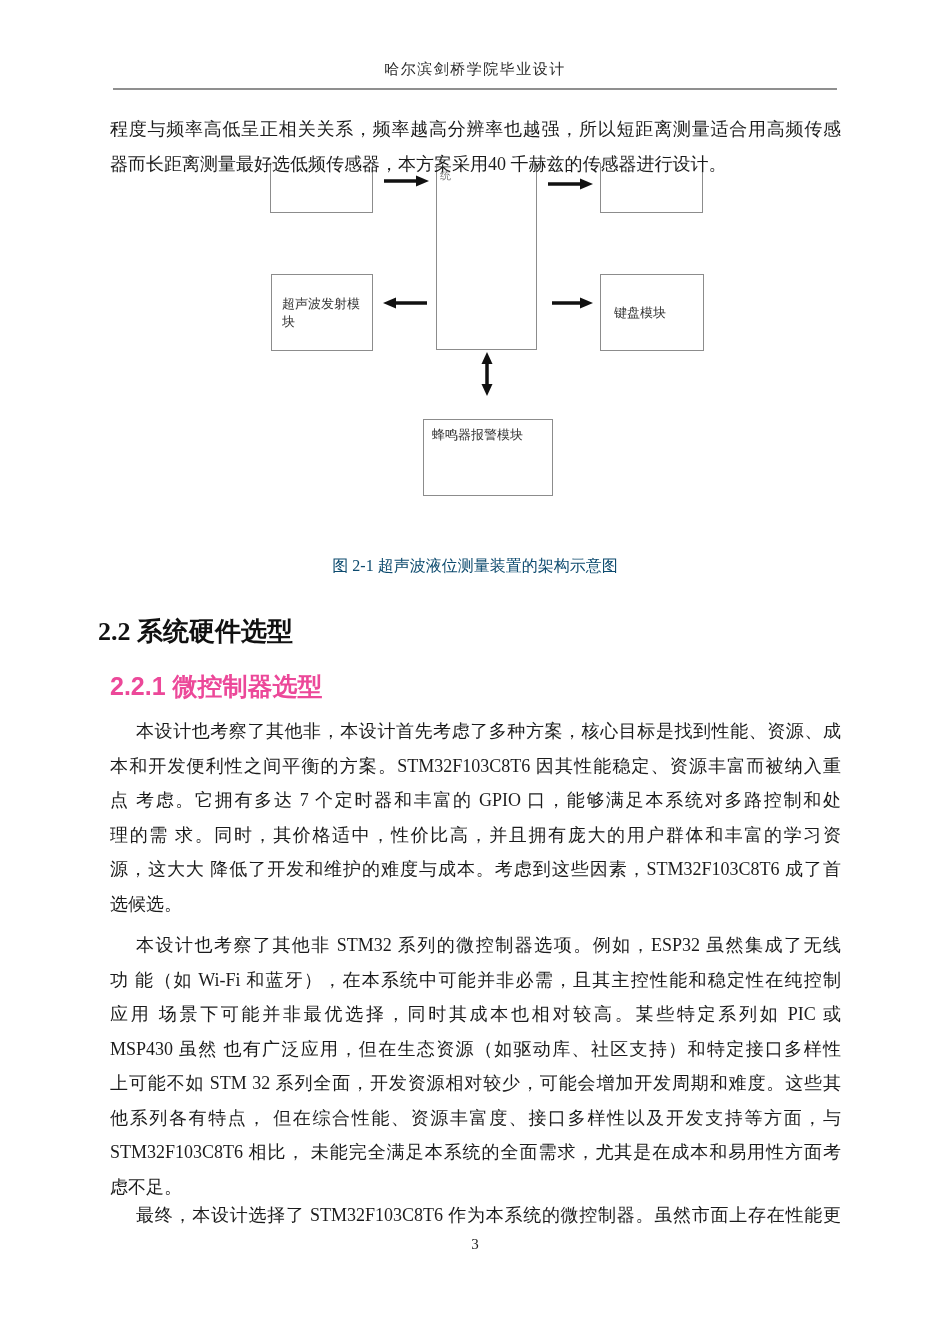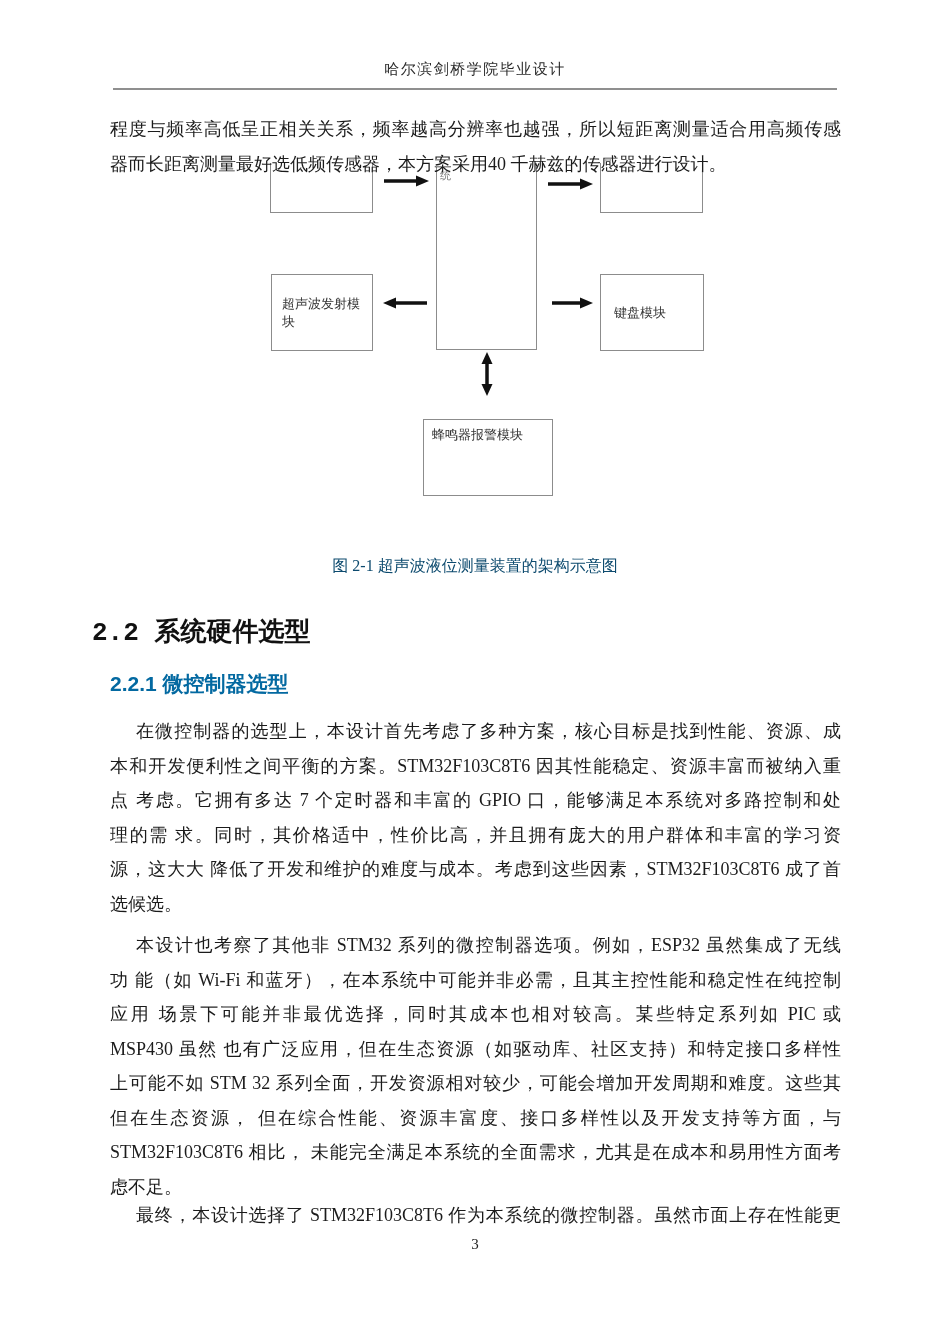--- a/index.html
+++ b/index.html
@@ -40,24 +40,24 @@
     display:flex;align-items:center;padding-left:10px;}
   .box-mid-right{left:600px;top:274px;width:104px;height:77px;
     display:flex;align-items:center;padding-left:13px;}
   .box-bottom{left:423px;top:397px;width:130px;height:77px;padding:6px 0 0 8px;margin-top:22px;}
   .arrow-svg{position:absolute;left:0;top:0;pointer-events:none;}
 
   .fig-caption{top:556px;left:0;width:950px;text-align:center;
     font-size:16px;color:#0c4a6e;z-index:2;}
 
   
-  .h-section{top:614px;left:92px;font-size:26px;font-weight:bold;
-    font-family:Liberation Mono, monospace;color:#111;z-index:2;}
-  .h-subsection{top:670px;left:110px;font-size:21px;font-weight:bold;
-    font-family:"Liberation Sans","DejaVu Sans",sans-serif;color:#0369a1;z-index:2;}
+  .h-section{top:614px;left:98px;font-size:26px;font-weight:bold;
+    font-family:Liberation Serif, serif;color:#111;z-index:2;}
+  .h-subsection{top:670px;left:110px;font-size:25px;font-weight:bold;
+    font-family:"Liberation Sans","DejaVu Sans",sans-serif;color:#ec4899;z-index:2;}
 
   
   .page-number{top:1236px;left:0;width:950px;text-align:center;
     font-size:15px;color:#222;}
 </style>
 </head>
 <body>
 
 <div class="abs header-title">哈尔滨剑桥学院毕业设计</div>
 <div class="abs header-rule"></div>
@@ -112,35 +112,35 @@
     </g>
   </svg>
 </div>
 
 <div class="abs fig-caption">图 2-1 超声波液位测量装置的架构示意图</div>
 
 <div class="abs h-section">2.2 系统硬件选型</div>
 <div class="abs h-subsection">2.2.1 微控制器选型</div>
 
 <div class="abs para p-one">
-  <div class="tline ind">在微控制器的选型上，本设计首先考虑了多种方案，核心目标是找到性能、资源、成</div>
+  <div class="tline ind">本设计也考察了其他非，本设计首先考虑了多种方案，核心目标是找到性能、资源、成</div>
   <div class="tline">本和开发便利性之间平衡的方案。STM32F103C8T6 因其性能稳定、资源丰富而被纳入重</div>
   <div class="tline">点 考虑。它拥有多达 7 个定时器和丰富的 GPIO 口，能够满足本系统对多路控制和处</div>
   <div class="tline">理的需 求。同时，其价格适中，性价比高，并且拥有庞大的用户群体和丰富的学习资</div>
   <div class="tline">源，这大大 降低了开发和维护的难度与成本。考虑到这些因素，STM32F103C8T6 成了首</div>
   <div class="tline noj">选候选。</div>
 </div>
 
 <div class="abs para p-two">
   <div class="tline ind">本设计也考察了其他非 STM32 系列的微控制器选项。例如，ESP32 虽然集成了无线</div>
   <div class="tline">功 能（如 Wi-Fi 和蓝牙），在本系统中可能并非必需，且其主控性能和稳定性在纯控制</div>
   <div class="tline">应用 场景下可能并非最优选择，同时其成本也相对较高。某些特定系列如 PIC 或</div>
   <div class="tline">MSP430 虽然 也有广泛应用，但在生态资源（如驱动库、社区支持）和特定接口多样性</div>
   <div class="tline">上可能不如 STM 32 系列全面，开发资源相对较少，可能会增加开发周期和难度。这些其</div>
-  <div class="tline">但在生态资源， 但在综合性能、资源丰富度、接口多样性以及开发支持等方面，与</div>
+  <div class="tline">他系列各有特点， 但在综合性能、资源丰富度、接口多样性以及开发支持等方面，与</div>
   <div class="tline">STM32F103C8T6 相比， 未能完全满足本系统的全面需求，尤其是在成本和易用性方面考</div>
   <div class="tline noj">虑不足。</div>
 </div>
 
 <div class="abs para p-three">
   <div class="tline ind">最终，本设计选择了 STM32F103C8T6 作为本系统的微控制器。虽然市面上存在性能更</div>
 </div>
 
 <div class="abs page-number">3</div>
 

